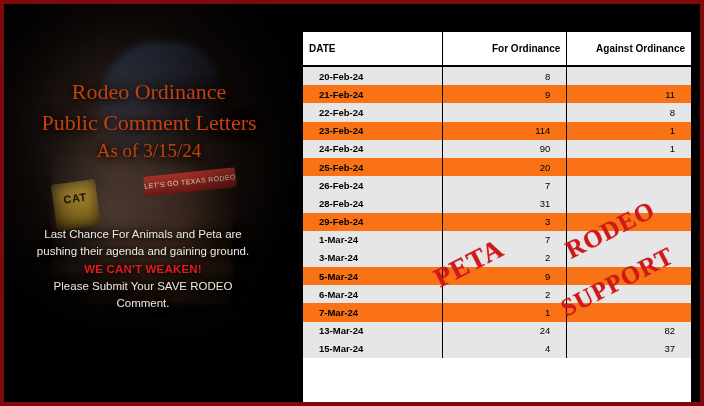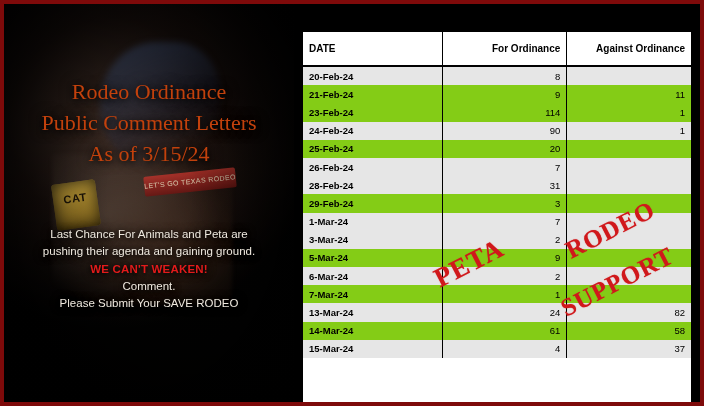--- a/index.html
+++ b/index.html
@@ -125,25 +125,25 @@
     right: 0;
     top: 72px;
     text-align: center;
     color: #c2410c;
     font-family: "Liberation Serif", serif;
     line-height: 1.42;
     text-shadow: 0 2px 6px rgba(0,0,0,0.95), 0 0 14px rgba(0,0,0,0.9);
   }
   .headline .l1 { font-size: 22px; }
   .headline .l2 { font-size: 22px; }
-  .headline .l3 { font-size: 22px; }
+  .headline .l3 { font-size: 19px; }
 
   .blurb {
     position: absolute;
-    left: 18px;
+    left: 12px;
     width: 254px;
     top: 222px;
     text-align: center;
     color: #efe9df;
     font-size: 11.5px;
     line-height: 1.5;
     text-shadow: 0 1px 4px rgba(0,0,0,0.98), 0 0 10px rgba(0,0,0,0.9);
   }
   .blurb .warn {
     color: #e21b1b;
@@ -185,31 +185,31 @@
     text-align: left;
     padding: 5px 6px 6px 6px;
     border-bottom: 2px solid #000;
     border-right: 1px solid #000;
     height: 22px;
     vertical-align: middle;
   }
   table.grid th.num { text-align: right; }
   table.grid th:last-child { border-right: none; }
   table.grid td {
-    padding: 1px 6px;
+    padding: 1px 16px;
     height: 16.2px;
     border-right: 1px solid #000;
     vertical-align: middle;
     white-space: nowrap;
   }
   table.grid td:last-child { border-right: none; }
   td.date { font-weight: bold; font-size: 9.5px; }
   td.num { text-align: right; font-size: 9.5px; }
   tr.alt td { background: #e6e6e6; }
-  tr.plain td { background: #84cc16; }
+  tr.plain td { background: #f97316; }
   .col-date { width: 36%; }
   .col-for { width: 32%; }
   .col-against { width: 32%; }
 
   
   .stamp {
     position: absolute;
     color: #d0181b;
     font-family: "Liberation Serif", serif;
     font-weight: bold;
@@ -256,22 +256,22 @@
       <div class="headline">
         <div class="l1">Rodeo Ordinance</div>
         <div class="l2">Public Comment Letters</div>
         <div class="l3">As of 3/15/24</div>
       </div>
 
       <div class="blurb">
         <div>Last Chance For Animals and Peta are</div>
         <div>pushing their agenda and gaining ground.</div>
         <div class="warn">WE CAN'T WEAKEN!</div>
+        <div>Please Submit Your SAVE RODEO</div>
         <div>Comment.</div>
-        <div>Please Submit Your SAVE RODEO</div>
       </div>
     </div>
 
     <div class="right">
       <div class="table-wrap">
         <table class="grid">
           <colgroup>
             <col class="col-date">
             <col class="col-for">
             <col class="col-against">
@@ -287,20 +287,25 @@
               <tr class="alt">
                 <td class="date">20-Feb-24</td>
                 <td class="num">8</td>
                 <td class="num"></td>
               </tr>
               <tr class="plain">
                 <td class="date">21-Feb-24</td>
                 <td class="num">9</td>
                 <td class="num">11</td>
               </tr>
+              <tr class="alt">
+                <td class="date">22-Feb-24</td>
+                <td class="num"></td>
+                <td class="num">8</td>
+              </tr>
               <tr class="plain">
                 <td class="date">23-Feb-24</td>
                 <td class="num">114</td>
                 <td class="num">1</td>
               </tr>
               <tr class="alt">
                 <td class="date">24-Feb-24</td>
                 <td class="num">90</td>
                 <td class="num">1</td>
               </tr>
@@ -346,25 +351,20 @@
               </tr>
               <tr class="plain">
                 <td class="date">7-Mar-24</td>
                 <td class="num">1</td>
                 <td class="num"></td>
               </tr>
               <tr class="alt">
                 <td class="date">13-Mar-24</td>
                 <td class="num">24</td>
                 <td class="num">82</td>
-              </tr>
-              <tr class="plain">
-                <td class="date">14-Mar-24</td>
-                <td class="num">61</td>
-                <td class="num">58</td>
               </tr>
               <tr class="alt">
                 <td class="date">15-Mar-24</td>
                 <td class="num">4</td>
                 <td class="num">37</td>
               </tr>
             </tbody>
         </table>
       </div>
 

